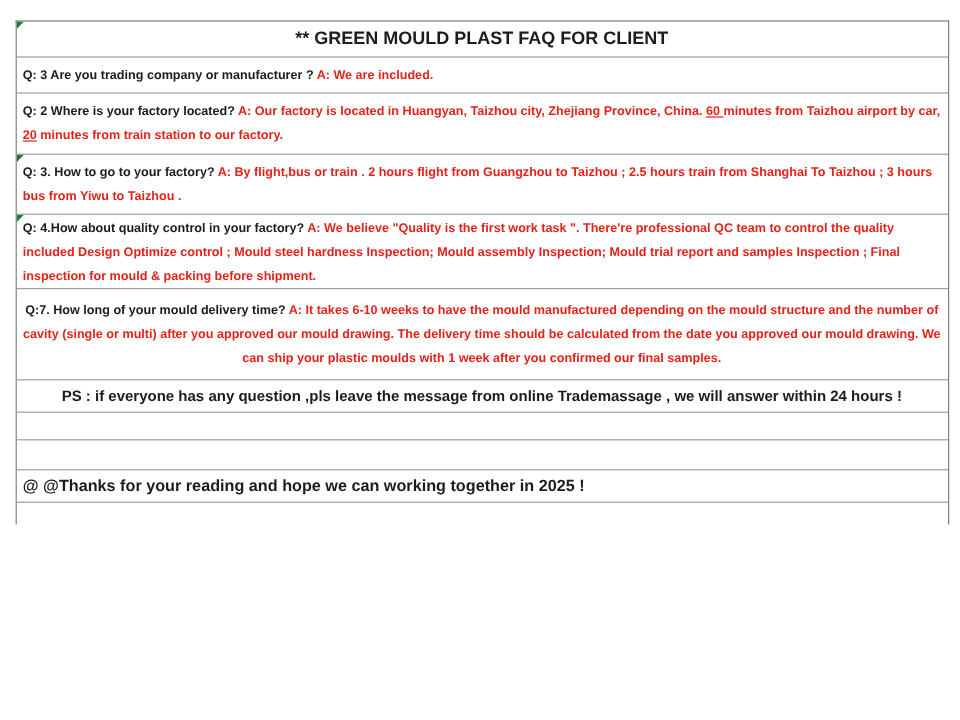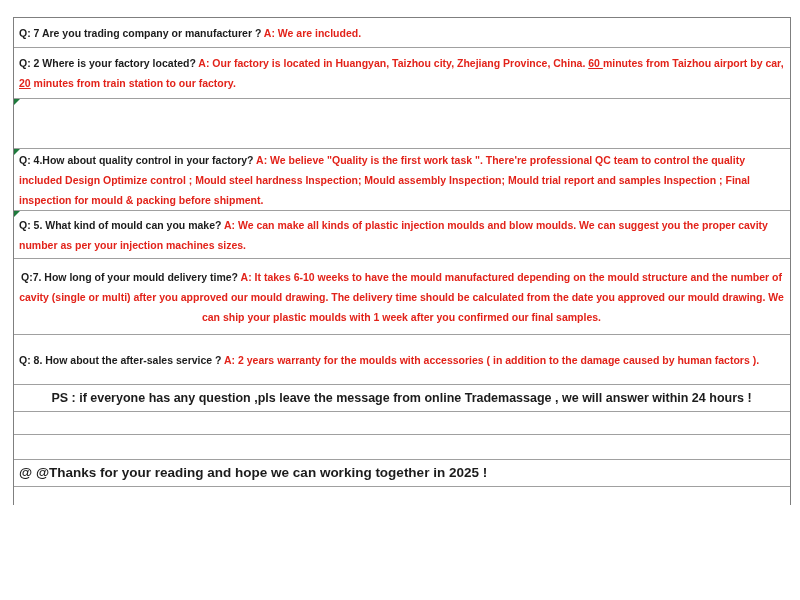--- a/index.html
+++ b/index.html
@@ -49,42 +49,40 @@
     width: 0;
     height: 0;
     border-top: 6px solid var(--flag, #1e7a3c);
     border-right: 6px solid transparent;
   }
 </style>
 </head>
 <body>
 
 <div id="faq-table">
+    <div class="row center nowrap" style="height: 30px;">
+      <span class="marker"></span>
+      <div class="row-text" style="font-size: 15px;"><span class="seg-q">** GREEN MOULD PLAST FAQ FOR CLIENT</span></div>
+    </div>
     <div class="row nowrap" style="height: 30px;">
-      <div class="row-text" style="font-size: 10.5px;"><span class="seg-q">Q: 7 Are you trading company or manufacturer ? </span><span class="seg-a">A: We are included.</span></div>
+      <div class="row-text" style="font-size: 10.5px;"><span class="seg-q">Q: 3 Are you trading company or manufacturer ? </span><span class="seg-a">A: We are included.</span></div>
     </div>
     <div class="row" style="height: 51px; align-items: center;">
       <div class="row-text" style="font-size: 10.5px;"><span class="seg-q">Q: 2 Where is your factory located? </span><span class="seg-a">A: Our factory is located in Huangyan, Taizhou city, Zhejiang Province, China. </span><span class="seg-a seg-u">60 </span><span class="seg-a">minutes from Taizhou airport by car, </span><span class="seg-a seg-u">20</span><span class="seg-a"> minutes from train station to our factory.</span></div>
     </div>
     <div class="row" style="height: 50px;">
       <span class="marker"></span>
+      <div class="row-text" style="font-size: 10.5px;"><span class="seg-q">Q: 3. How to go to your factory? </span><span class="seg-a">A: By flight,bus or train . 2 hours flight from Guangzhou to Taizhou ; 2.5 hours train from Shanghai To Taizhou ; 3 hours bus from Yiwu to Taizhou .</span></div>
     </div>
     <div class="row" style="height: 62px;">
       <span class="marker"></span>
       <div class="row-text" style="font-size: 10.5px;"><span class="seg-q">Q: 4.How about quality control in your factory? </span><span class="seg-a">A: We believe "Quality is the first work task ". There're professional QC team to control the quality included Design Optimize control ;  Mould steel hardness Inspection; Mould assembly Inspection;  Mould trial report and samples Inspection ; Final inspection for mould &amp; packing before shipment.</span></div>
     </div>
-    <div class="row" style="height: 48px;">
-      <span class="marker"></span>
-      <div class="row-text" style="font-size: 10.5px;"><span class="seg-q">Q: 5. What kind of mould can you make? </span><span class="seg-a">A:  We can make all kinds of plastic injection moulds and blow moulds. We can suggest you the proper cavity number as per your injection machines sizes.</span></div>
-    </div>
     <div class="row" style="height: 76px; text-align: center;">
       <div class="row-text" style="font-size: 10.5px;"><span class="seg-q">Q:7. How long of your mould delivery time? </span><span class="seg-a">A:  It takes 6-10 weeks to have the mould manufactured depending on the mould structure and the number of cavity (single or multi) after you approved our mould drawing. The delivery time should be calculated from the date you approved our mould drawing. We can ship your plastic moulds with 1 week after you confirmed our final samples.</span></div>
-    </div>
-    <div class="row" style="height: 50px;">
-      <div class="row-text" style="font-size: 10.5px;"><span class="seg-q">Q: 8. How about the after-sales service ? </span><span class="seg-a">A: 2 years warranty for the moulds with accessories ( in addition to the damage caused by human factors ).</span></div>
     </div>
     <div class="row nowrap" style="height: 27px; text-align: center;">
       <div class="row-text" style="font-size: 12.5px;"><span class="seg-q">PS : if everyone has any question ,pls leave the message from online Trademassage , we will answer within  24 hours !</span></div>
     </div>
     <div class="row" style="height: 23px;">
       <div class="row-text"></div>
     </div>
     <div class="row" style="height: 25px;">
       <div class="row-text"></div>
     </div>

